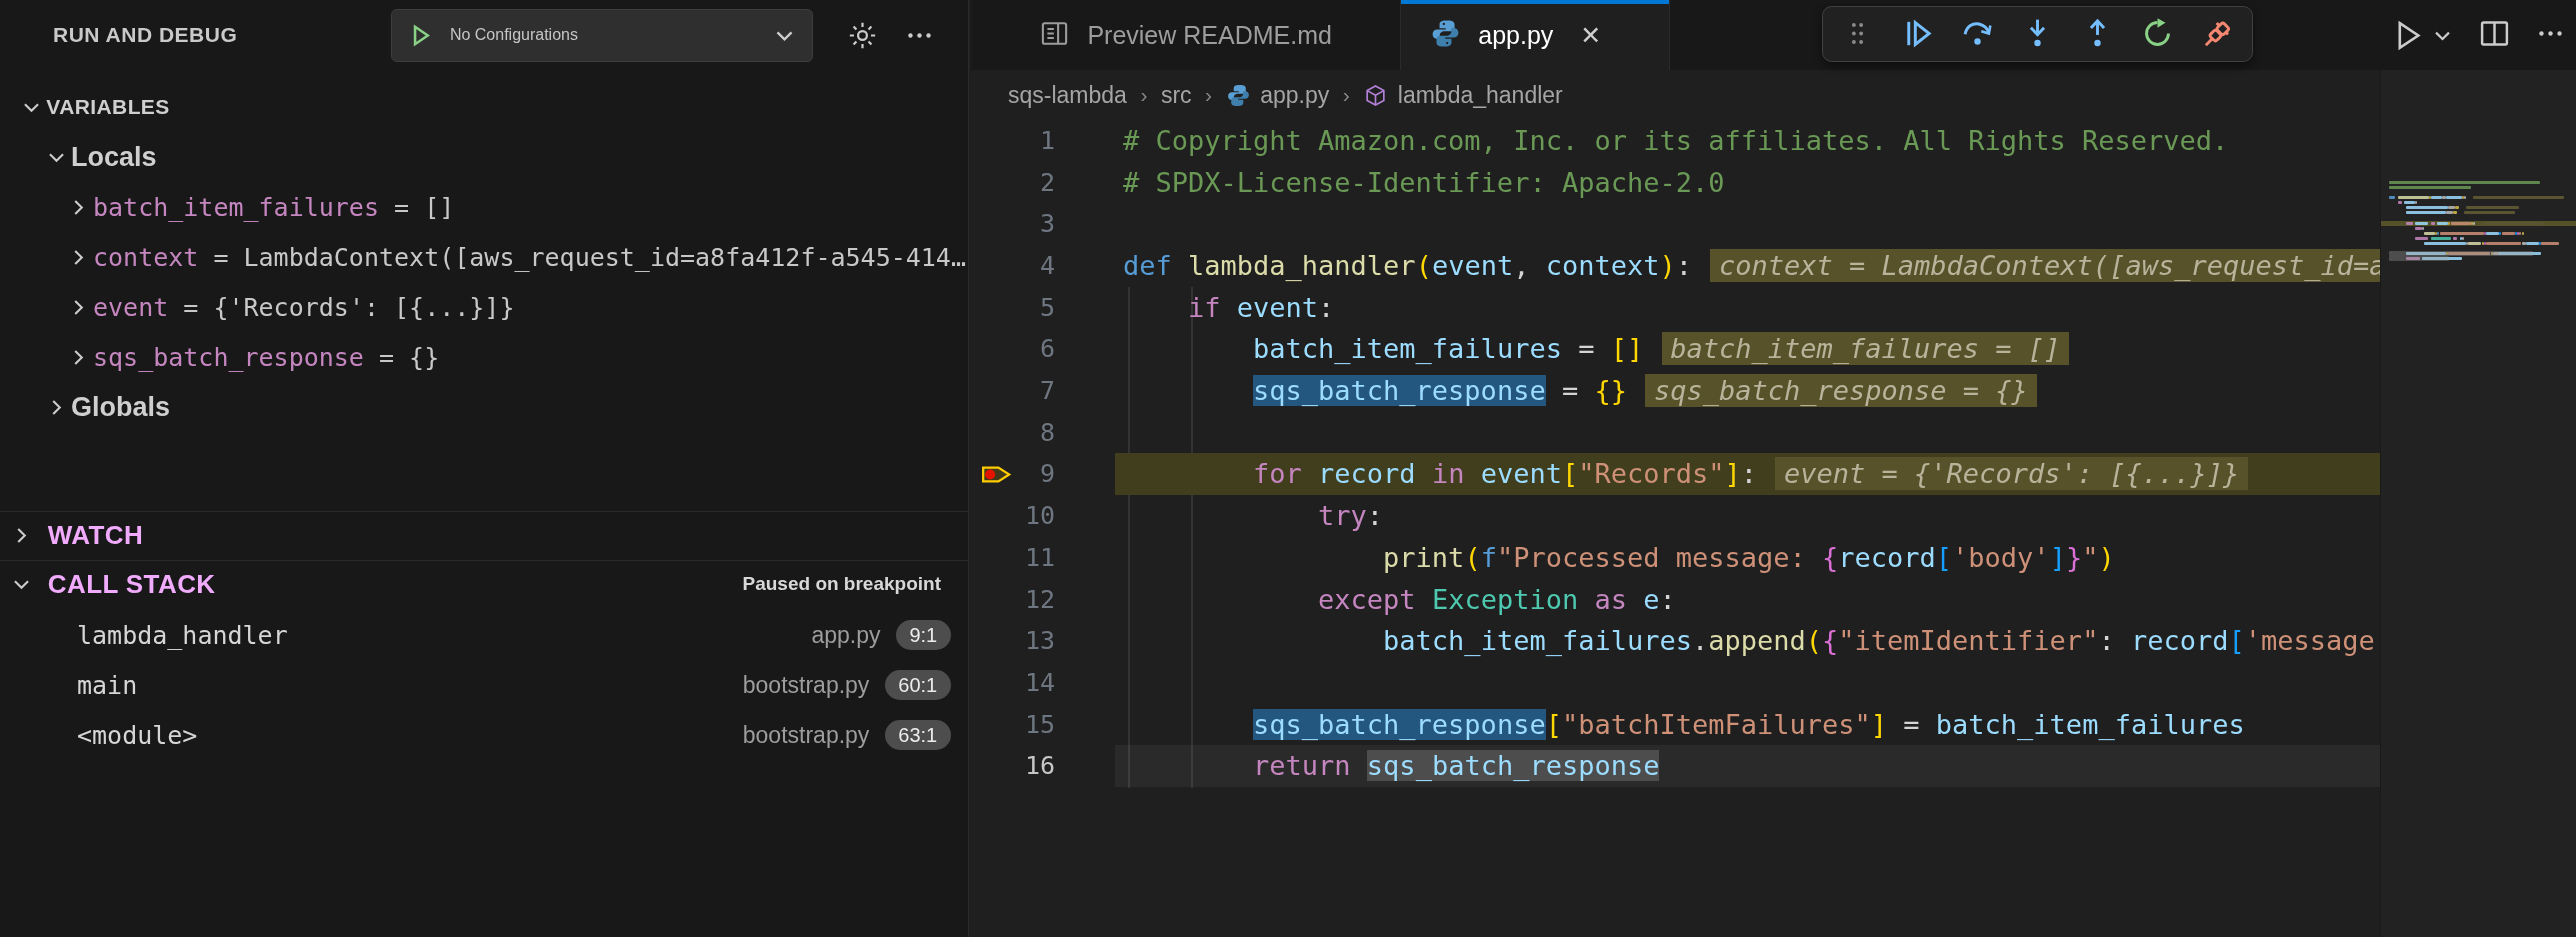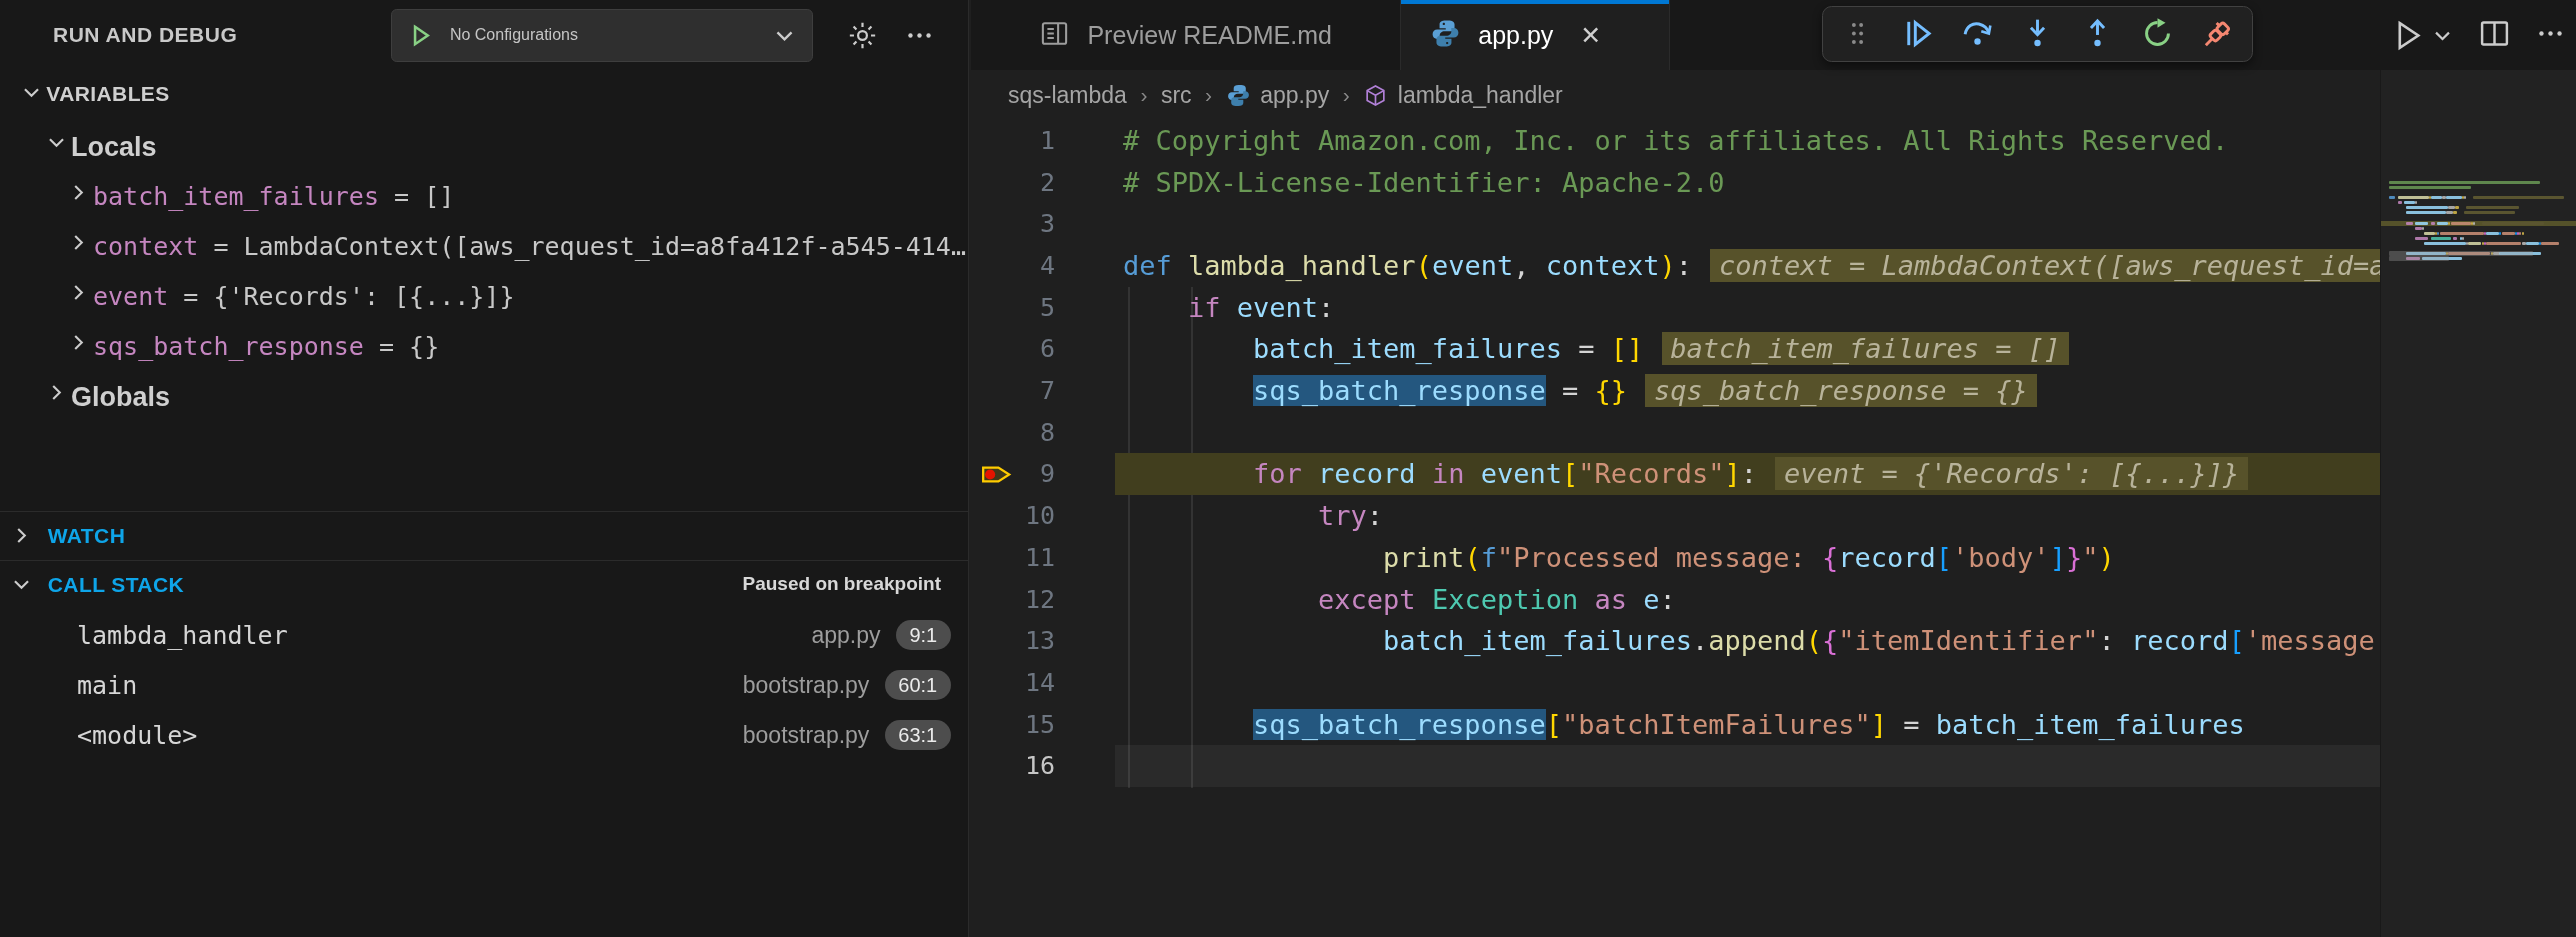--- a/index.html
+++ b/index.html
@@ -19,29 +19,29 @@
     border-right:1.9px solid var(--border);}
   .side-title{position:absolute;left:0;top:0;width:100%;height:70px;}
   .side-title .ttl{position:absolute;left:53px;top:0;height:70px;display:flex;align-items:center;
     font-size:21px;font-weight:bold;letter-spacing:0.5px;color:#c9c9c9;}
   .cfg-dd{position:absolute;left:391px;top:8.7px;width:422px;height:53px;background:#2f2f2f;
     border:1.9px solid #3e3e3e;border-radius:5.8px;display:flex;align-items:center;}
   .cfg-dd .play{margin-left:13.5px;display:flex;}
   .cfg-dd .lbl{margin-left:15.4px;font-size:16px;color:#c5c5c5;flex:1;white-space:nowrap;overflow:hidden;}
   .cfg-dd .chev{margin-right:15.4px;display:flex;}
   .icon-btn{position:absolute;top:0;height:70px;display:flex;align-items:center;justify-content:center;width:52px;}
-  .tree-row{position:absolute;left:0;width:100%;height:50px;display:flex;}
+  .tree-row{position:absolute;left:0;width:100%;height:50px;display:flex;align-items:center;}
   .tree-row .tchev{display:flex;width:29px;justify-content:center;flex:none;}
   .scope-lbl{font-size:27px;font-weight:bold;color:#cfcfcf;}
   .var-name{font-family:"DejaVu Sans Mono",monospace;font-size:25px;color:#c586c0;}
   .var-rest{font-family:"DejaVu Sans Mono",monospace;font-size:25px;color:#c8c8c8;
     white-space:pre;overflow:hidden;text-overflow:clip;flex:1;}
   .sec-hdr{position:absolute;left:0;width:100%;height:48px;display:flex;align-items:center;
     border-top:1.9px solid var(--border);}
-  .sec-hdr .ht{font-size:21px;font-weight:bold;color:#0ea5e9;letter-spacing:0.4px;margin-left:5.8px;}
+  .sec-hdr .ht{font-size:26px;font-weight:bold;color:#f0abfc;letter-spacing:0.4px;margin-left:5.8px;}
   .sec-hdr .tchev{display:flex;width:42px;justify-content:center;}
   .cs-status{position:absolute;right:27px;top:560px;height:48px;display:flex;align-items:center;
     font-size:19px;font-weight:bold;color:#d8d8d8;}
   .frame-row{position:absolute;left:0;width:100%;height:50px;display:flex;align-items:center;}
   .frame-name{margin-left:77px;font-family:"DejaVu Sans Mono",monospace;font-size:25px;color:#d6d6d6;flex:1;}
   .frame-file{font-size:23px;color:#9d9d9d;margin-right:15.4px;}
   .frame-badge{margin-right:17.3px;background:#4d4d4d;border-radius:21px;padding:3.9px 13.5px;
     font-size:20px;color:#ececec;}
 
   
@@ -442,20 +442,21 @@
               <div class="ltext"></div>
             </div>
             <div class="cl" style="top: 584px;">
               <div class="bpslot"></div>
               <div class="lnum">15</div>
               <div class="ltext"><span class="tk-pun">        </span><span class="tk-var h-blue">sqs_batch_response</span><span class="tk-b1">[</span><span class="tk-str">"batchItemFailures"</span><span class="tk-b1">]</span><span class="tk-pun"> = </span><span class="tk-var">batch_item_failures</span></div>
             </div>
             <div class="cl current" style="top: 625px;">
               <div class="bpslot"></div>
               <div class="lnum cur">16</div>
+              <div class="ltext"><span class="tk-pun">        </span><span class="tk-kw">return</span><span class="tk-pun"> </span><span class="tk-var h-gray">sqs_batch_response</span></div>
             </div>
           </div>
       </div>
       <div class="minimap">
           <div class="mmb" style="left: 7.7px; top: 111px; width: 151px; background: rgb(106, 153, 85);"></div>
           <div class="mmb" style="left: 7.7px; top: 116px; width: 82px; background: rgb(106, 153, 85);"></div>
           <div class="mmb" style="left: 7.7px; top: 126px; width: 6.6px; background: rgb(86, 156, 214);"></div>
           <div class="mmb" style="left: 16.6px; top: 126px; width: 31px; background: rgb(220, 220, 170);"></div>
           <div class="mmb" style="left: 48px; top: 126px; width: 2.2px; background: rgb(215, 186, 74);"></div>
           <div class="mmb" style="left: 50px; top: 126px; width: 11px; background: rgb(156, 220, 254);"></div>

